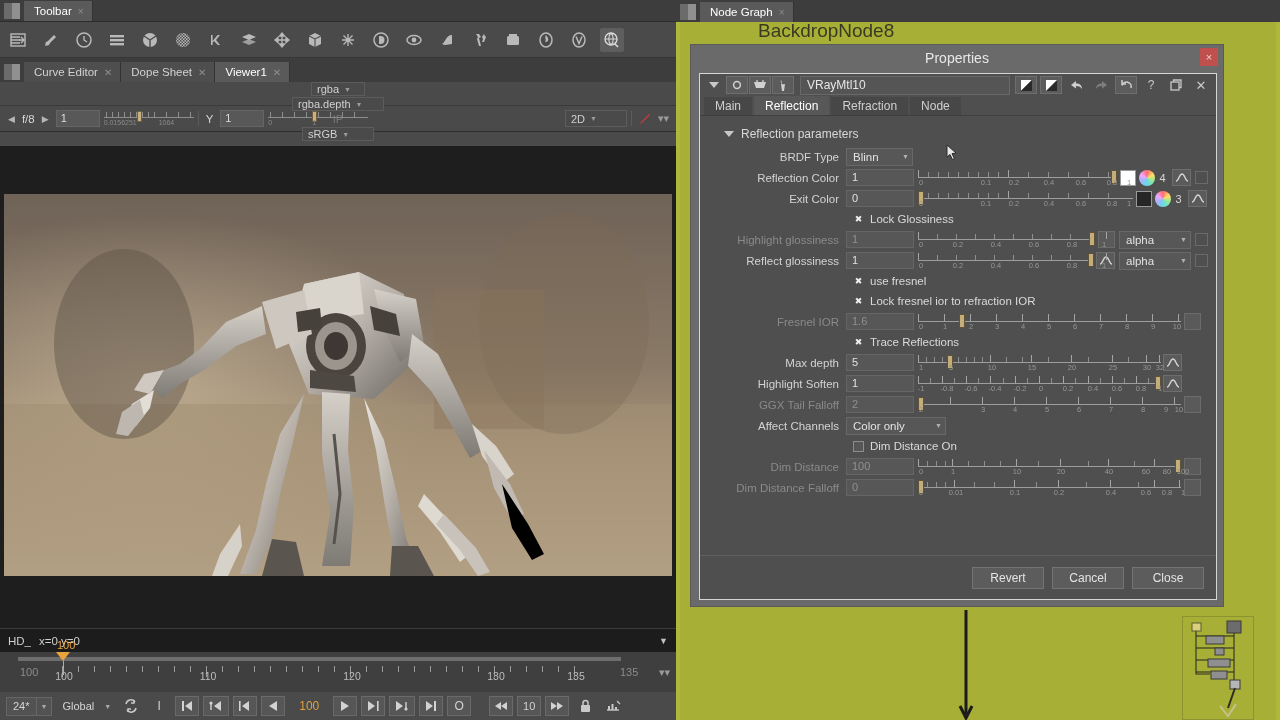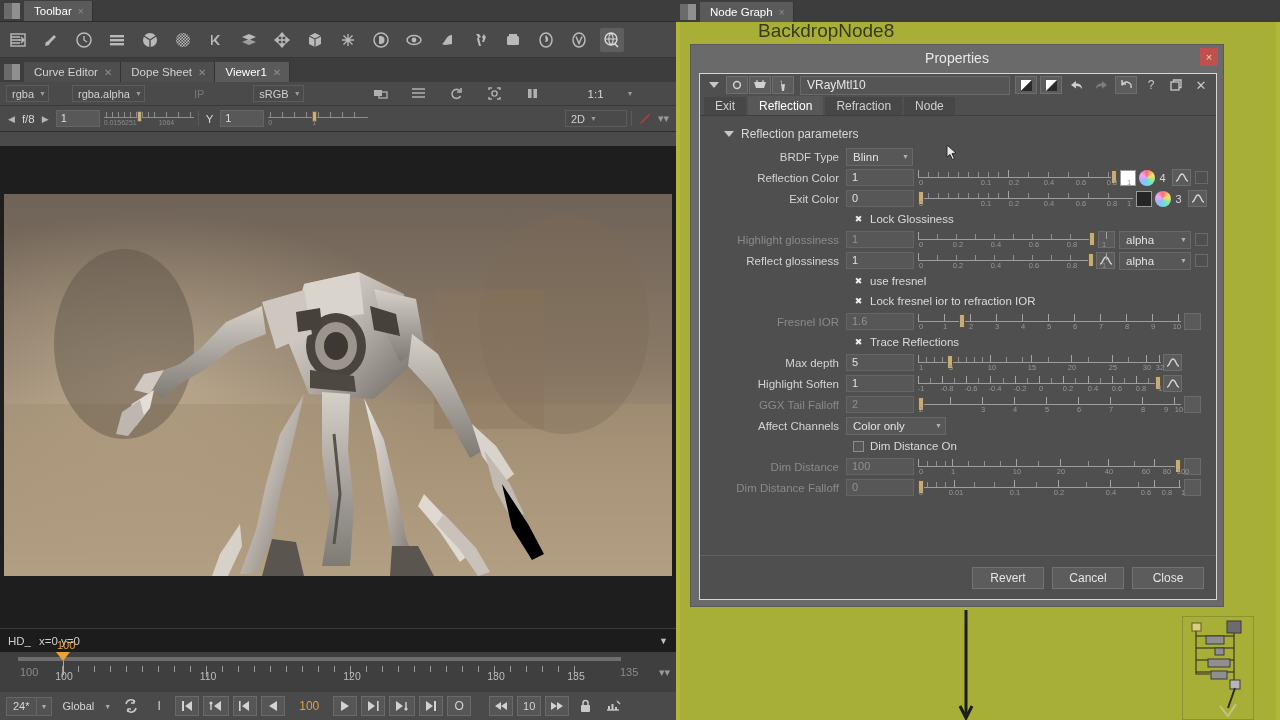--- a/index.html
+++ b/index.html
@@ -26,21 +26,21 @@
 
   .toolrow { height:36px; background:#4a4a4a; display:flex; align-items:center; padding-left:6px; gap:9px;
              border-bottom:1px solid #373737; }
   .tool { width:24px; height:24px; display:flex; align-items:center; justify-content:center; color:#b9b9b9; }
   .tool svg { display:block; }
   .tool.sel { background:#5e5e5e; border-radius:2px; }
 
   .tabbar2 { height:24px; background:#3d3d3d; display:flex; align-items:flex-end; }
 
   .ctlrow { height:24px; background:#4a4a4a; display:flex; align-items:center; padding:0 6px;
-            gap:23px; border-bottom:1px solid #3a3a3a; }
+            gap:1px; border-bottom:1px solid #3a3a3a;flex-direction:column; }
   .combo { height:17px; background:#4a4a4a; border:1px solid #5c5c5c; display:flex; align-items:center;
            padding:0 2px 0 5px; color:#d0d0d0; font-size:11px; gap:5px;}
   .combo .arw { font-size:7px; color:#9a9a9a; }
   .divv { width:1px; height:15px; background:#5c5c5c; }
   .greytxt { color:#777; font-size:11px; padding:0 3px;}
 
   .ctlrow2 { height:26px; background:#4a4a4a; display:flex; align-items:center; padding:0 5px; gap:4px;
              border-bottom:1px solid #2e2e2e;}
   .arrowbtn { color:#b5b5b5; font-size:9px; padding:0 3px; }
   .numfield { width:44px; height:17px; background:#585858; border:1px solid #656565; color:#ddd;
@@ -314,21 +314,21 @@
       </div>
       <div class="tabbar-fill"></div>
     </div>
 
     <div class="ctlrow">
       <div class="combo" style="width:54px">
         <span>rgba</span>
         <span class="arw">▼</span>
       </div>
       <div class="combo" style="width:92px">
-        <span>rgba.alpha</span>
+        <span>rgba.depth</span>
         <span class="arw">▼</span>
       </div>
       <div class="divv"></div>
       <span class="greytxt">IP</span>
       <div class="divv"></div>
       <div class="combo" style="width:72px">
         <span>sRGB</span>
         <span class="arw">▼</span>
       </div>
       <div class="divv"></div>
@@ -774,21 +774,21 @@
               </svg>
             </div>
           <div class="ibtn noborder">
               <span style="font-size:13px;color:#c8c8c8">✕</span>
             </div>
         </div>
       </div>
 
       <div class="ptabs">
         <div class="ptab">
-            <span>Exit</span>
+            <span>Main</span>
           </div>
         <div class="ptab active">
             <span>Reflection</span>
           </div>
         <div class="ptab">
             <span>Refraction</span>
           </div>
         <div class="ptab">
             <span>Node</span>
           </div>

